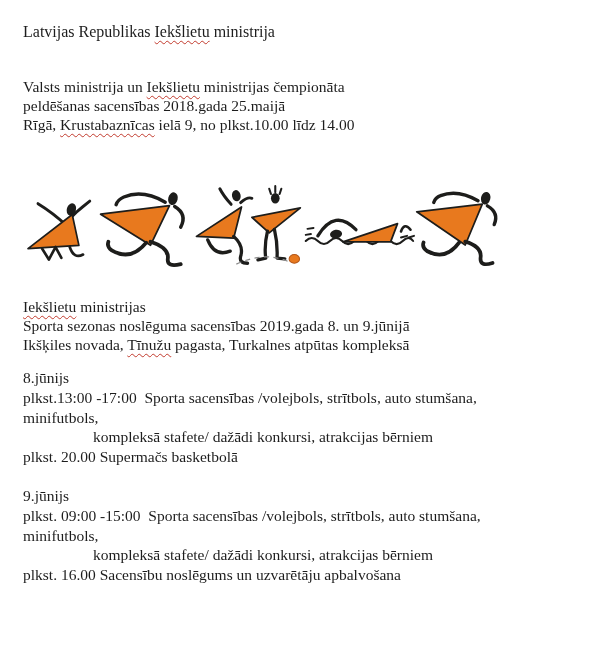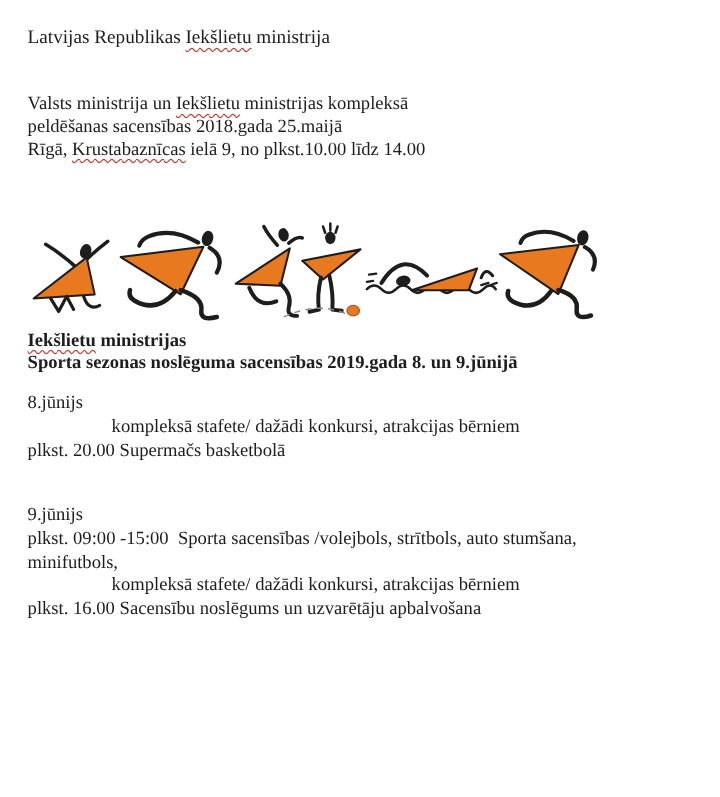--- a/index.html
+++ b/index.html
@@ -26,40 +26,40 @@
   .intro-block{margin-top:35px;}
   .figures-strip{
     margin-top:44px;
     height:96px;
     display:flex;
     align-items:flex-end;
     justify-content:space-between;
   }
   .figures-strip svg{display:block;}
   .fig-swimmer{margin-bottom:14px;}
-  .event2-block{font-weight:bold;}
+  .event2-block{margin-top:23px;}
   .day-block{margin-top:14px;}
-  .day-block.second{margin-top:34px;}
+  .day-block.second{margin-top:20px;}
   .day-heading{font-weight:normal;line-height:20px;}
   .sline{line-height:19.5px;white-space:pre-wrap;}
   .sline.cont{padding-left:70px;}
   .limb{fill:none;stroke:#1d1d1b;stroke-linecap:round;stroke-linejoin:round;}
   .tri{stroke:#1d1d1b;stroke-width:2;stroke-linejoin:round;}
 </style>
 </head>
 <body>
 
 <div class="page">
 
   <div class="title-block">
       <div class="tline"><span>Latvijas Republikas </span><span class="sp">Iekšlietu</span><span> ministrija</span></div>
     </div>
 
   <div class="intro-block">
-      <div class="tline"><span>Valsts ministrija un </span><span class="sp">Iekšlietu</span><span> ministrijas kompleksā</span></div>
+      <div class="tline"><span>Valsts ministrija un </span><span class="sp">Iekšlietu</span><span> ministrijas čempionāta</span></div>
       <div class="tline"><span>peldēšanas sacensības 2018.gada 25.maijā</span></div>
       <div class="tline"><span>Rīgā, </span><span class="sp">Krustabaznīcas</span><span> ielā 9, no plkst.10.00 līdz 14.00</span></div>
     </div>
 
   <div class="figures-strip" role="img" aria-label="Orange-and-black sport pictograms: jumping athlete, running athlete, two football players with ball, swimmer, running athlete">
 
     <svg width="84" height="84" viewBox="0 0 90 88">
       <path class="limb" stroke-width="3.5" d="M18,10 Q36,21 52,36"></path>
       <path class="limb" stroke-width="3.5" d="M80,7 Q63,20 50,34"></path>
       <ellipse cx="58" cy="17" rx="5.5" ry="7.5" fill="#1d1d1b" transform="rotate(18 58 17)"></ellipse>
@@ -109,25 +109,27 @@
       <path class="tri" fill="#E8791E" d="M2,28 L79,19 L59,67 Z"></path>
       <path class="limb" stroke-width="4" d="M85,21 Q99,29 93,43"></path>
       <path class="limb" stroke-width="4.4" d="M52,64 Q36,86 14,74 Q8,70 10,64"></path>
       <path class="limb" stroke-width="4.4" d="M59,63 Q79,69 77,82 Q76,93 91,88"></path>
     </svg>
   </div>
 
   <div class="event2-block">
       <div class="tline"><span class="sp">Iekšlietu</span><span> ministrijas</span></div>
       <div class="tline"><span>Sporta sezonas noslēguma sacensības 2019.gada 8. un 9.jūnijā</span></div>
+      <div class="tline"><span>Ikšķiles novada, </span><span class="sp">Tīnužu</span><span> pagasta, Turkalnes atpūtas kompleksā</span></div>
     </div>
 
   <div class="day-block">
     <div class="day-heading">8.jūnijs</div>
     <div>
+        <div class="sline">plkst.13:00 -17:00  Sporta sacensības /volejbols, strītbols, auto stumšana, minifutbols,</div>
         <div class="sline cont">kompleksā stafete/ dažādi konkursi, atrakcijas bērniem</div>
         <div class="sline">plkst. 20.00 Supermačs basketbolā</div>
       </div>
   </div>
 
   <div class="day-block second">
     <div class="day-heading">9.jūnijs</div>
     <div>
         <div class="sline">plkst. 09:00 -15:00  Sporta sacensības /volejbols, strītbols, auto stumšana, minifutbols,</div>
         <div class="sline cont">kompleksā stafete/ dažādi konkursi, atrakcijas bērniem</div>

